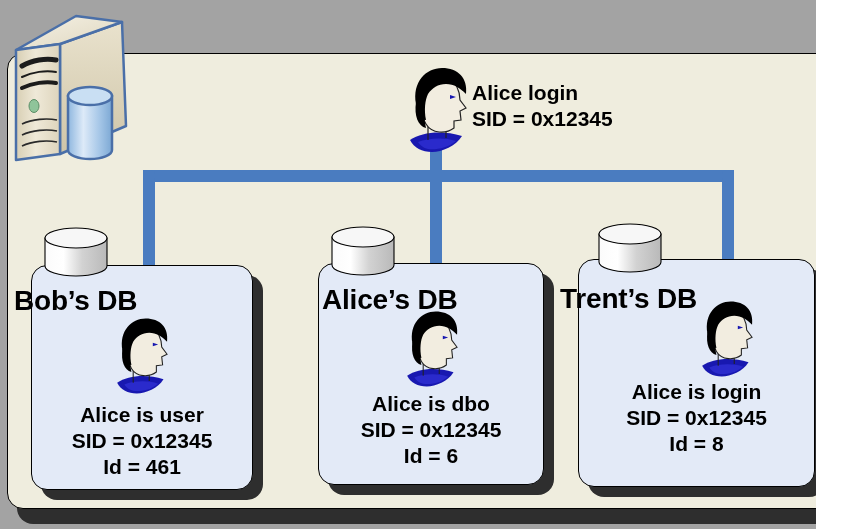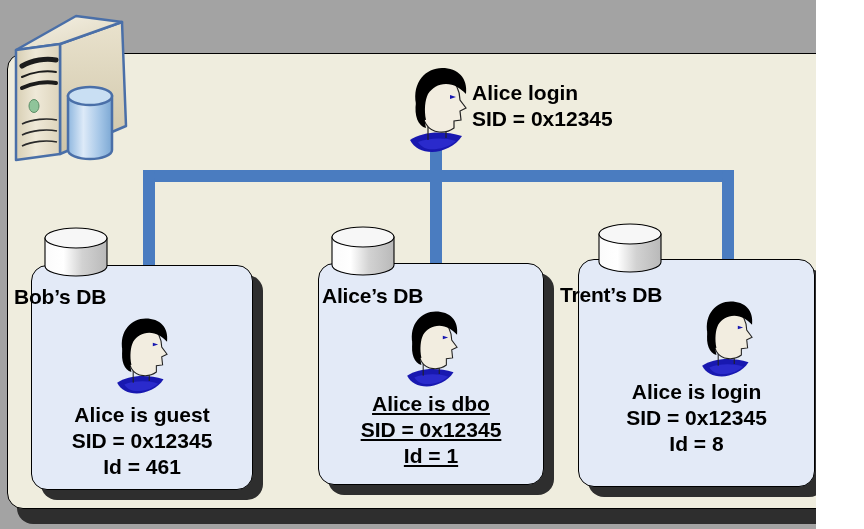--- a/index.html
+++ b/index.html
@@ -64,21 +64,21 @@
   
   .cyl {
     position: absolute;
     width: 66px;
     height: 50px;
   }
 
   
   .db-label {
     position: absolute;
-    font-size: 21px;
+    font-size: 28px;
     font-weight: bold;
     color: #000000;
     white-space: nowrap;
     letter-spacing: -0.2px;
   }
 
   .textblock {
     position: absolute;
     text-align: center;
     font-size: 21px;
@@ -238,21 +238,21 @@
                L68,44 L62,47 L63,56 L56,57 L56,64
                C48,70 34,70 28,60 C23,52 24,40 24,30 Z" fill="#f2ede0" stroke="#222" stroke-width="1.2"></path>
       <path d="M18,40 C14,18 28,4 44,4 C60,4 70,14 68,30
                C62,24 56,20 48,20 C40,20 34,24 30,30
                C27,36 26,46 28,56 C22,56 19,50 18,40 Z" fill="#000000"></path>
       <path d="M18,38 C16,52 20,62 28,64 C26,54 25,44 27,36 Z" fill="#000000"></path>
       <polygon points="52,31 58,33 52,35" fill="#1818b0"></polygon>
     </svg>
   </div>
   <div class="textblock" style="left:31px; top:402px; width:222px;">
-    <div>Alice is guest</div>
+    <div>Alice is user</div>
     <div>SID = 0x12345</div>
     <div>Id = 461</div>
   </div>
 
   <div class="dbbox-shadow dbbox-2s"></div>
   <div class="dbbox dbbox-2"></div>
   <div class="cyl" style="left:330px; top:226px;">
     <svg width="66" height="50" viewBox="0 0 66 50" xmlns="http://www.w3.org/2000/svg">
       <defs>
         <linearGradient id="gg2" x1="0" y1="0" x2="1" y2="0">
@@ -275,24 +275,24 @@
       <path d="M24,30 C24,16 36,8 48,12 C58,16 62,28 62,36
                L68,44 L62,47 L63,56 L56,57 L56,64
                C48,70 34,70 28,60 C23,52 24,40 24,30 Z" fill="#f2ede0" stroke="#222" stroke-width="1.2"></path>
       <path d="M18,40 C14,18 28,4 44,4 C60,4 70,14 68,30
                C62,24 56,20 48,20 C40,20 34,24 30,30
                C27,36 26,46 28,56 C22,56 19,50 18,40 Z" fill="#000000"></path>
       <path d="M18,38 C16,52 20,62 28,64 C26,54 25,44 27,36 Z" fill="#000000"></path>
       <polygon points="52,31 58,33 52,35" fill="#1818b0"></polygon>
     </svg>
   </div>
-  <div class="textblock" style="left:318px; top:391px; width:226px;text-decoration:underline;">
+  <div class="textblock" style="left:318px; top:391px; width:226px;">
     <div>Alice is dbo</div>
     <div>SID = 0x12345</div>
-    <div>Id = 1</div>
+    <div>Id = 6</div>
   </div>
 
   <div class="dbbox-shadow dbbox-3s"></div>
   <div class="dbbox dbbox-3"></div>
   <div class="cyl" style="left:597px; top:223px;">
     <svg width="66" height="50" viewBox="0 0 66 50" xmlns="http://www.w3.org/2000/svg">
       <defs>
         <linearGradient id="gg3" x1="0" y1="0" x2="1" y2="0">
           <stop offset="0%" stop-color="#fbfbfb"></stop>
           <stop offset="30%" stop-color="#ffffff"></stop>

